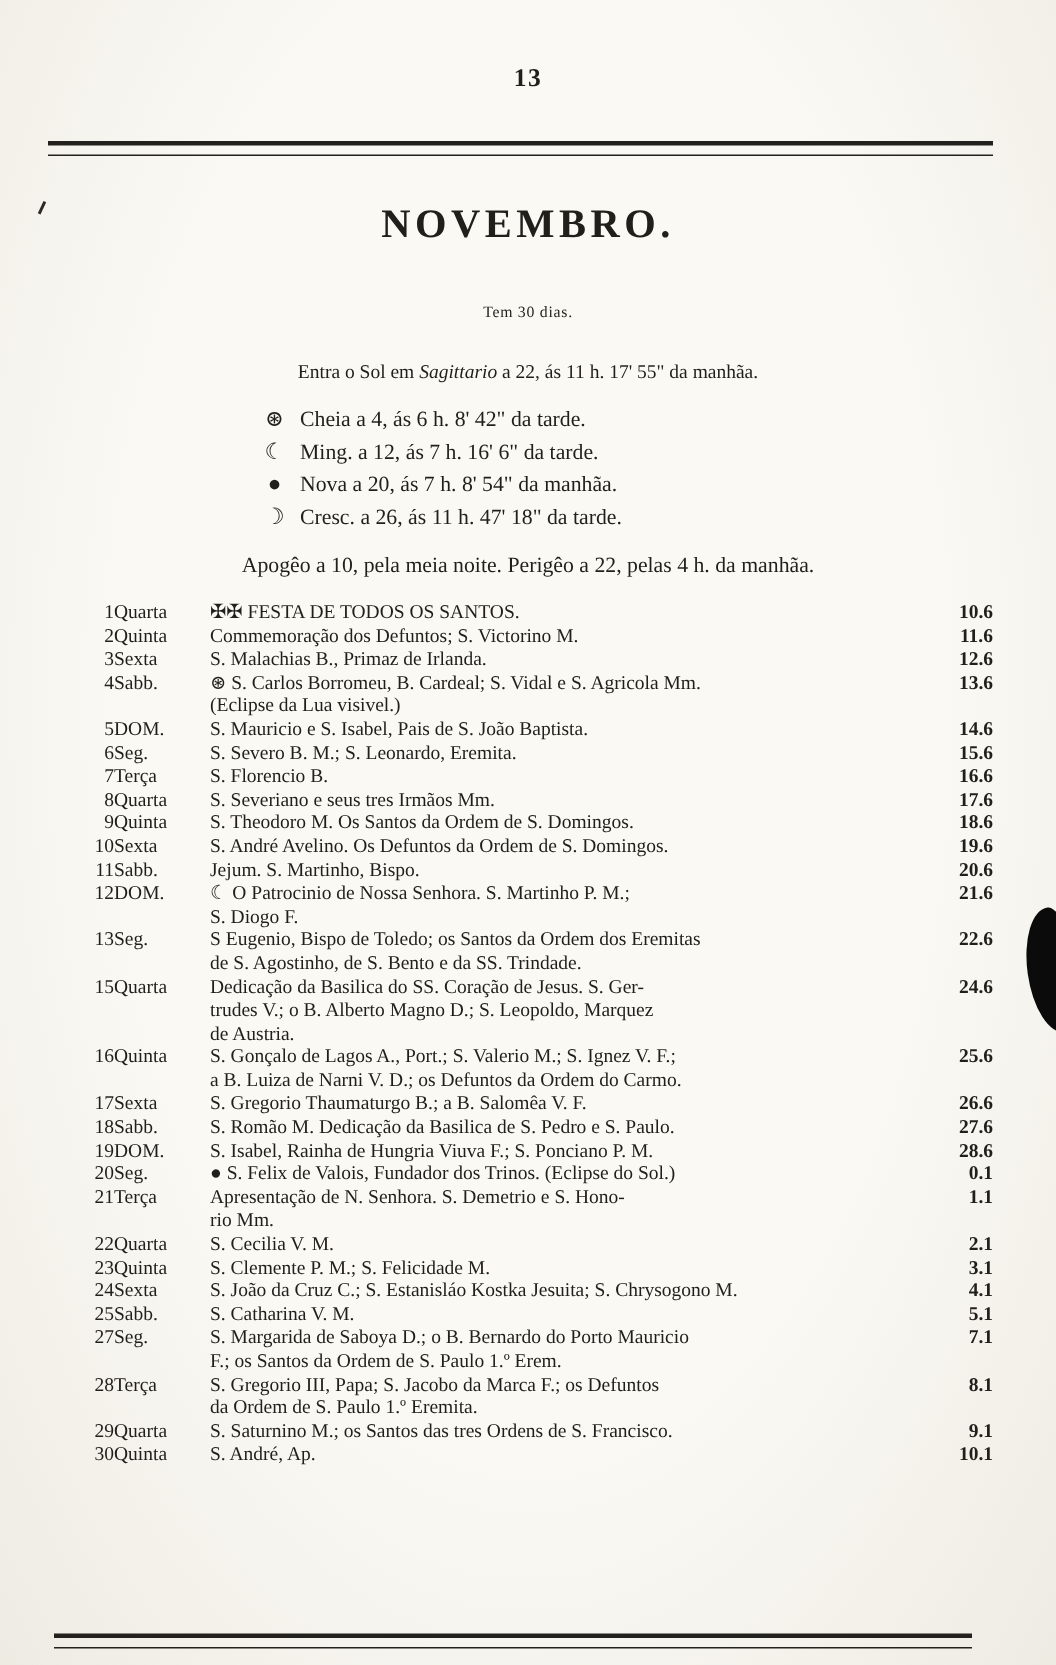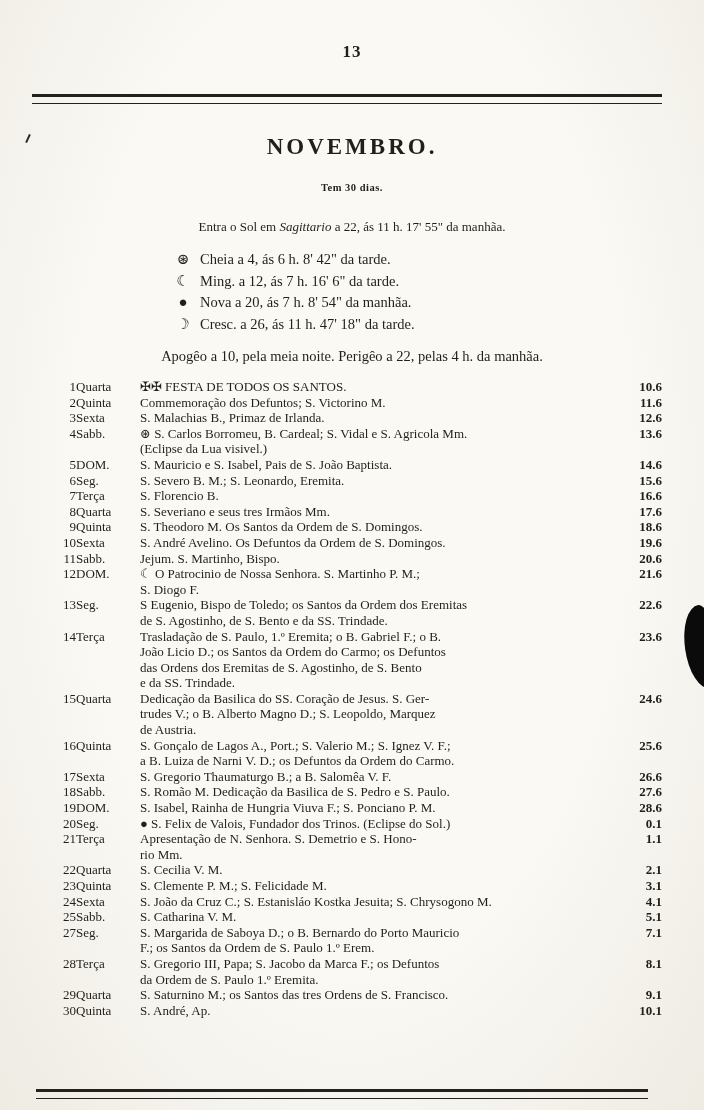--- a/index.html
+++ b/index.html
@@ -41,29 +41,29 @@
   .ink-smudge {
     position: absolute; right: -13px; top: 563px;
     width: 32px; height: 84px; background: #0b0b0b;
     border-radius: 60% 40% 40% 60% / 50% 50% 50% 50%;
     transform: rotate(-8deg);
   }
 
   .title {
     margin: 30px 0 0 0;
     text-align: center;
-    font-size: 23px;
+    font-size: 27px;
     font-weight: 700;
     letter-spacing: 3px;
   }
   .subtitle {
-    margin-top: 22px;
+    margin-top: 38px;
     text-align: center;
     font-size: 10.5px;
-    font-weight: 700;
+    font-weight: 400;
     letter-spacing: 0.5px;
   }
   .sun-line {
     margin: 26px 0 0 0;
     text-align: center;
     font-size: 13px;
   }
   .phases {
     margin: 14px auto 0 auto;
     width: 372px;
@@ -228,29 +228,20 @@
   </tr>
 
   <tr>
     <td class="c-day">13</td>
     <td class="c-wd">Seg.</td>
     <td class="c-desc">S Eugenio, Bispo de Toledo; os Santos da Ordem dos Eremitas
 de S. Agostinho, de S. Bento e da SS. Trindade.</td>
     <td class="c-num">22.6</td>
   </tr>
 
-  <tr>
-    <td class="c-day">14</td>
-    <td class="c-wd">Terça</td>
-    <td class="c-desc">Trasladação de S. Paulo, 1.º Eremita; o B. Gabriel F.; o B.
-João Licio D.; os Santos da Ordem do Carmo; os Defuntos
-das Ordens dos Eremitas de S. Agostinho, de S. Bento
-e da SS. Trindade.</td>
-    <td class="c-num">23.6</td>
-  </tr>
 
   <tr>
     <td class="c-day">15</td>
     <td class="c-wd">Quarta</td>
     <td class="c-desc">Dedicação da Basilica do SS. Coração de Jesus. S. Ger-
 trudes V.; o B. Alberto Magno D.; S. Leopoldo, Marquez
 de Austria.</td>
     <td class="c-num">24.6</td>
   </tr>
 

